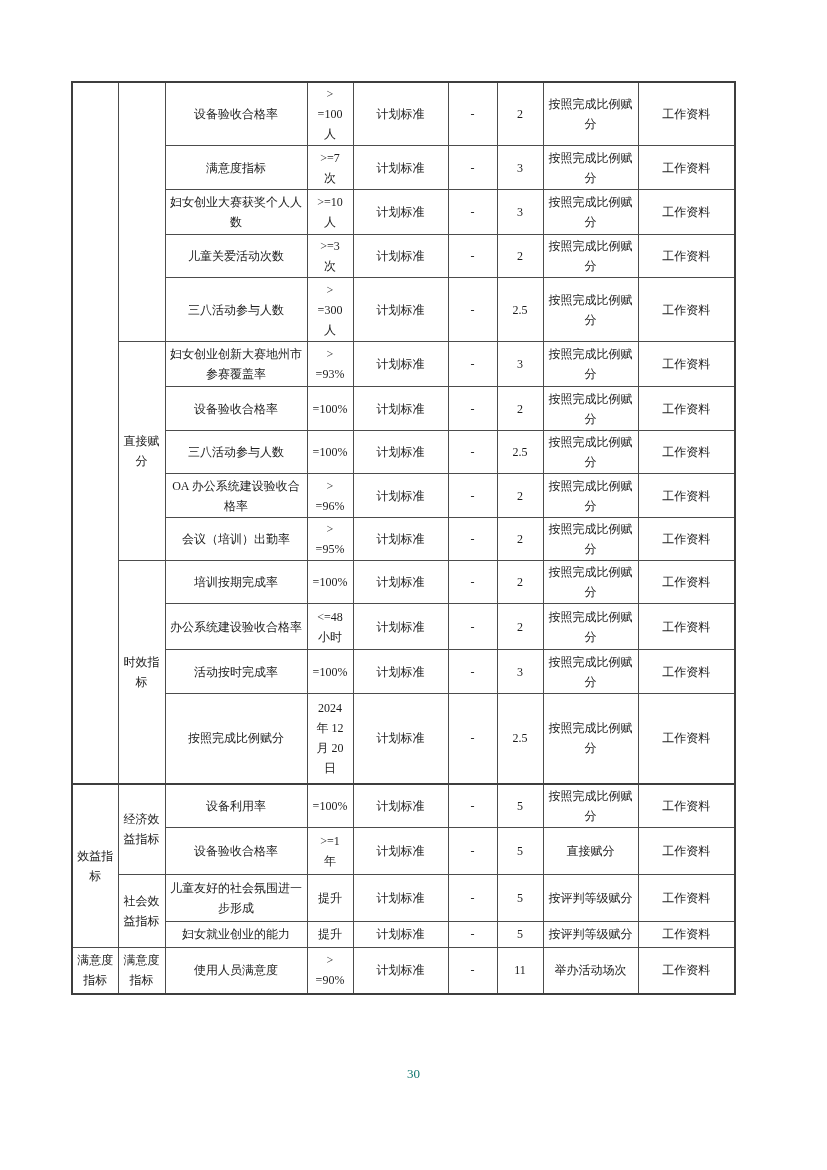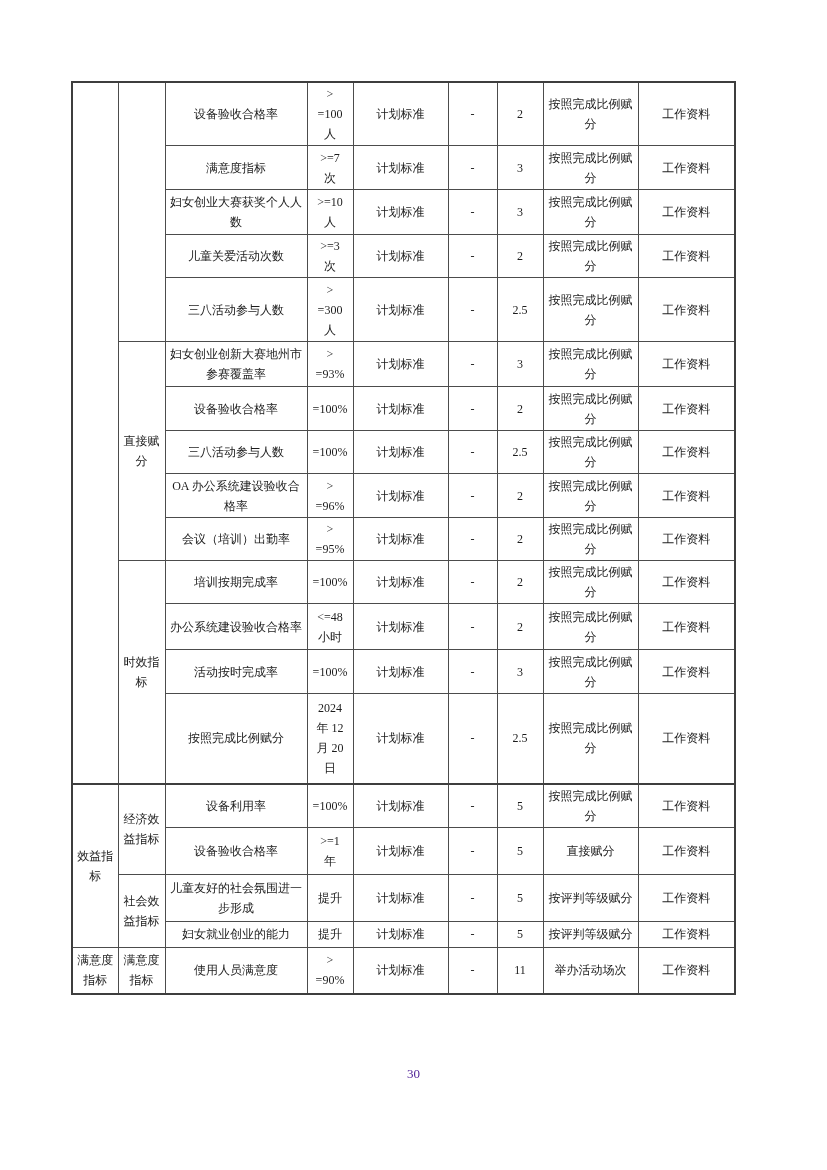--- a/index.html
+++ b/index.html
@@ -31,21 +31,21 @@
   }
   td.tgt { white-space:pre-line; }
   tr.sec-top td { border-top:2px solid #3e3e3e; }
   tr.r1{height:62px} tr.r2{height:44px} tr.r3{height:45px} tr.r4{height:30px}
   tr.r5{height:64px} tr.r6{height:45px} tr.r7{height:44px} tr.r8{height:43px}
   tr.r9{height:44px} tr.r10{height:43px} tr.r11{height:41px} tr.r12{height:46px}
   tr.r13{height:44px} tr.r14{height:90px} tr.r15{height:40px} tr.r16{height:47px}
   tr.r17{height:47px} tr.r18{height:26px} tr.r19{height:47px}
   .page-number {
     position:absolute; left:0; right:0; top:1066px;
-    text-align:center; font-size:13px; color:#4c1d95;
+    text-align:center; font-size:13px; color:#0f766e;
   }
 </style>
 </head>
 <body>
 
 <div class="page">
   <table class="perf">
     <colgroup>
       <col style="width:46px">
         <col style="width:47px">

